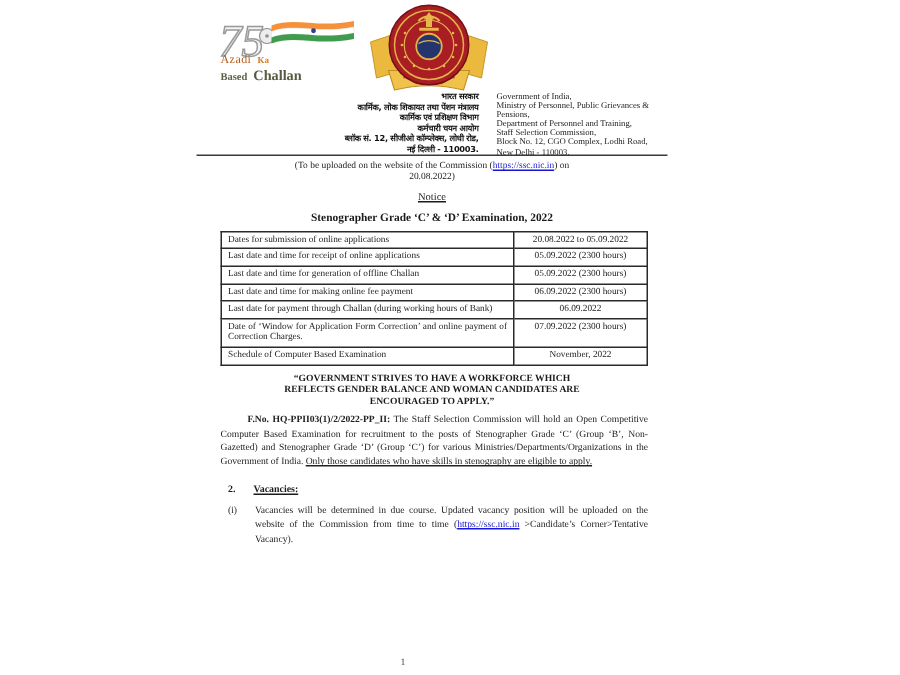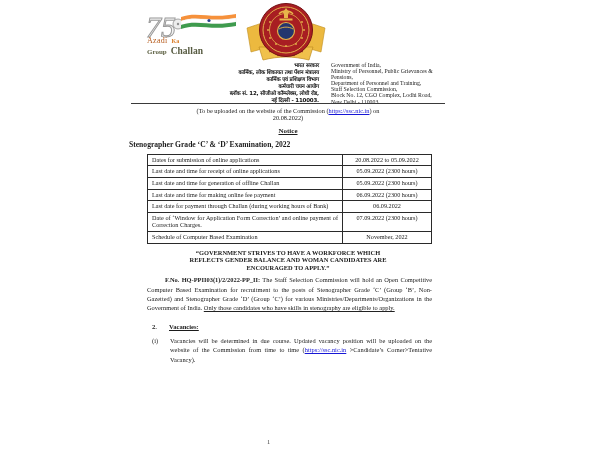--- a/index.html
+++ b/index.html
@@ -27,22 +27,22 @@
   .addr-en{
     position:absolute;left:202px;top:62px;width:118px;
     font-size:5.8px;line-height:6.1px;color:#222;
   }
   .rule{position:absolute;left:2px;top:103px;width:314px;border-top:1px solid #3a3a3a;}
 
   
   .flow{position:absolute;left:0;top:107px;width:318px;}
   .intro{ text-align:center;font-size:6.3px;line-height:7.4px;}
   a.doc-link{color:#1717d6;text-decoration:underline;}
-  .notice-label{margin-top:5px;text-align:center;font-size:7px;font-weight:bold;text-decoration:underline;}
-  .exam-title{margin-top:5px;text-align:left;font-size:7.6px;font-weight:bold;}
+  .notice-label{margin-top:5px;text-align:center;font-size:7px;font-weight:normal;text-decoration:underline;}
+  .exam-title{margin-top:5px;text-align:center;font-size:7.6px;font-weight:bold;}
 
   table.sched{
     margin:5px 0 0 18px;border-collapse:collapse;width:285px;
     font-size:6.2px;line-height:7.6px;color:#222;
   }
   table.sched td{border:1px solid #2a2a2a;padding:1px 4px 2px 4px;vertical-align:top;}
   td.c-label{width:186px;text-align:justify;}
   td.c-value{text-align:center;padding-top:2px;}
 
   .gender-note{margin-top:5px;text-align:center;font-weight:bold;font-size:6.4px;line-height:7.6px;}
@@ -76,21 +76,21 @@
       <circle cx="33" cy="17" r="1.2" fill="#8f8f8f"></circle>
 
       <path d="M36 10 C52 4, 66 12, 91 7 L91 11 C66 16, 52 8, 36 14 Z" fill="#f6913b"></path>
       <path d="M36 14 C52 8, 66 16, 91 11 L91 15 C66 20, 52 12, 36 18 Z" fill="#ffffff" stroke="#dcdcdc" stroke-width="0.3"></path>
       <circle cx="64" cy="13.5" r="1.6" fill="#2a3f8f"></circle>
       <path d="M36 18 C52 12, 66 20, 91 15 L91 19 C66 24, 52 16, 36 22 Z" fill="#3f9b4e"></path>
     </svg>
     <div class="azadi-words">
       <span class="azadi-l1">Azadi</span>
       <span class="azadi-ka">Ka</span><br>
-      <span class="azadi-l2">Group</span>
+      <span class="azadi-l2">Based</span>
       <span class="azadi-l2b">Challan</span>
     </div>
   </div>
 
   <div class="ssc-seal">
     <svg width="86" height="62" viewBox="0 0 86 62">
 
       <polygon points="4,26 22,20 22,46 8,50" fill="#ecb93f" stroke="#c08d1e" stroke-width="0.6"></polygon>
       <polygon points="82,26 64,20 64,46 78,50" fill="#ecb93f" stroke="#c08d1e" stroke-width="0.6"></polygon>
 

